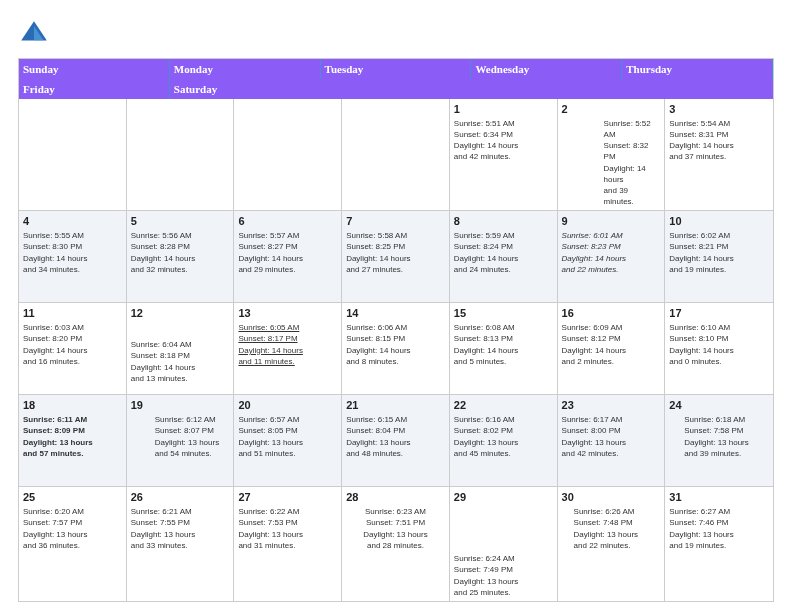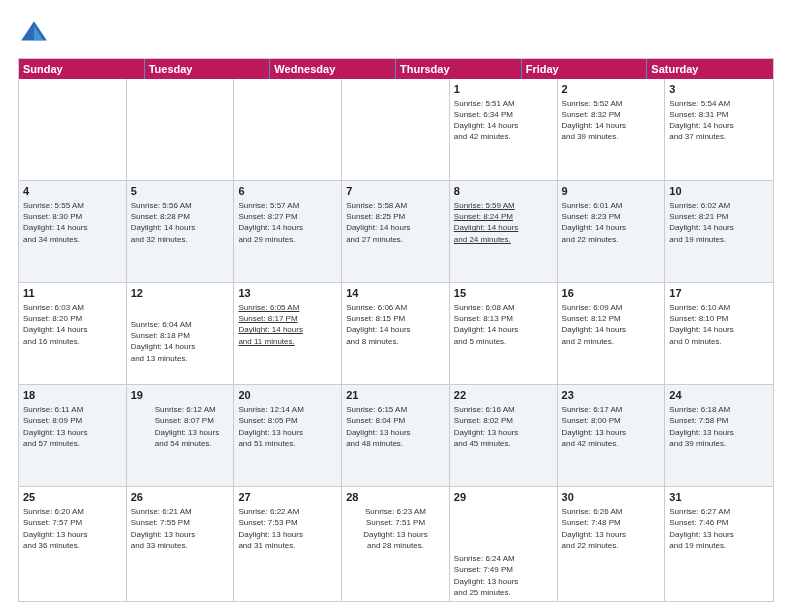--- a/index.html
+++ b/index.html
@@ -51,22 +51,23 @@
       color: #444;
     }
     .calendar {
       flex: 1;
       display: flex;
       flex-direction: column;
       border: 1px solid #ccc;
     }
     .cal-header {
       display: grid;
-      grid-template-columns: repeat(6, 1fr);
-      background: #be185d;
+      grid-template-columns: repeat(5, 1fr);
+      background: #8b5cf6;
+      font-family: Liberation Serif, serif;
     }
     .cal-header-cell {
       color: #fff;
       font-size: 11px;
       font-weight: bold;
       padding: 4px 4px;
       text-align: left;
       border-right: 1px solid #4a8bd5;
     }
     .cal-header-cell:last-child { border-right: none; }
@@ -122,20 +123,21 @@
     </div>
     <div class="title-block">
       <div class="main-title"></div>
       <div class="subtitle"></div>
     </div>
   </div>
 
   <div class="calendar">
     <div class="cal-header">
     <div class="cal-header-cell">Sunday</div>
+        <div class="cal-header-cell">Monday</div>
         <div class="cal-header-cell">Tuesday</div>
         <div class="cal-header-cell">Wednesday</div>
         <div class="cal-header-cell">Thursday</div>
         <div class="cal-header-cell">Friday</div>
         <div class="cal-header-cell">Saturday</div>
       </div>
     <div class="cal-body">
     <div class="cal-row">
           <div class="cal-cell"></div>
           <div class="cal-cell"></div>
@@ -143,21 +145,21 @@
           <div class="cal-cell"></div>
           <div class="cal-cell">
             <span class="day-num">1</span>
             <div class="cell-text" style="white-space: pre-line;">Sunrise: 5:51 AM
 Sunset: 6:34 PM
 Daylight: 14 hours
 and 42 minutes.</div>
           </div>
           <div class="cal-cell">
             <span class="day-num">2</span>
-            <div class="cell-text" style="white-space: pre-line;">Sunrise: 5:52 AM
+            <div class="cell-text" style="white-space: pre-line; margin-left: 42px;">Sunrise: 5:52 AM
 Sunset: 8:32 PM
 Daylight: 14 hours
 and 39 minutes.</div>
           </div>
           <div class="cal-cell">
             <span class="day-num">3</span>
             <div class="cell-text" style="white-space: pre-line;">Sunrise: 5:54 AM
 Sunset: 8:31 PM
 Daylight: 14 hours
 and 37 minutes.</div>
@@ -187,28 +189,28 @@
           </div>
           <div class="cal-cell alt-row">
             <span class="day-num">7</span>
             <div class="cell-text" style="white-space: pre-line;">Sunrise: 5:58 AM
 Sunset: 8:25 PM
 Daylight: 14 hours
 and 27 minutes.</div>
           </div>
           <div class="cal-cell alt-row">
             <span class="day-num">8</span>
-            <div class="cell-text" style="white-space: pre-line; text-decoration: underline;">Sunrise: 5:59 AM
+            <div class="cell-text" style="white-space: pre-line;">Sunrise: 5:59 AM
 Sunset: 8:24 PM
 Daylight: 14 hours
 and 24 minutes.</div>
           </div>
           <div class="cal-cell alt-row">
             <span class="day-num">9</span>
-            <div class="cell-text" style="white-space: pre-line;">Sunrise: 6:01 AM
+            <div class="cell-text" style="white-space: pre-line; font-style: italic;">Sunrise: 6:01 AM
 Sunset: 8:23 PM
 Daylight: 14 hours
 and 22 minutes.</div>
           </div>
           <div class="cal-cell alt-row">
             <span class="day-num">10</span>
             <div class="cell-text" style="white-space: pre-line;">Sunrise: 6:02 AM
 Sunset: 8:21 PM
 Daylight: 14 hours
 and 19 minutes.</div>
@@ -261,35 +263,35 @@
             <span class="day-num">17</span>
             <div class="cell-text" style="white-space: pre-line;">Sunrise: 6:10 AM
 Sunset: 8:10 PM
 Daylight: 14 hours
 and 0 minutes.</div>
           </div>
         </div>
         <div class="cal-row">
           <div class="cal-cell alt-row">
             <span class="day-num">18</span>
-            <div class="cell-text" style="white-space: pre-line;">Sunrise: 6:11 AM
+            <div class="cell-text" style="white-space: pre-line; font-weight: bold;">Sunrise: 6:11 AM
 Sunset: 8:09 PM
 Daylight: 13 hours
 and 57 minutes.</div>
           </div>
           <div class="cal-cell alt-row">
             <span class="day-num">19</span>
             <div class="cell-text" style="white-space: pre-line; margin-left: 24px;">Sunrise: 6:12 AM
 Sunset: 8:07 PM
 Daylight: 13 hours
 and 54 minutes.</div>
           </div>
           <div class="cal-cell alt-row">
             <span class="day-num">20</span>
-            <div class="cell-text" style="white-space: pre-line;">Sunrise: 12:14 AM
+            <div class="cell-text" style="white-space: pre-line;">Sunrise: 6:57 AM
 Sunset: 8:05 PM
 Daylight: 13 hours
 and 51 minutes.</div>
           </div>
           <div class="cal-cell alt-row">
             <span class="day-num">21</span>
             <div class="cell-text" style="white-space: pre-line;">Sunrise: 6:15 AM
 Sunset: 8:04 PM
 Daylight: 13 hours
 and 48 minutes.</div>
@@ -303,21 +305,21 @@
           </div>
           <div class="cal-cell alt-row">
             <span class="day-num">23</span>
             <div class="cell-text" style="white-space: pre-line;">Sunrise: 6:17 AM
 Sunset: 8:00 PM
 Daylight: 13 hours
 and 42 minutes.</div>
           </div>
           <div class="cal-cell alt-row">
             <span class="day-num">24</span>
-            <div class="cell-text" style="white-space: pre-line;">Sunrise: 6:18 AM
+            <div class="cell-text" style="white-space: pre-line; margin-left: 15px;">Sunrise: 6:18 AM
 Sunset: 7:58 PM
 Daylight: 13 hours
 and 39 minutes.</div>
           </div>
         </div>
         <div class="cal-row">
           <div class="cal-cell">
             <span class="day-num">25</span>
             <div class="cell-text" style="white-space: pre-line;">Sunrise: 6:20 AM
 Sunset: 7:57 PM
@@ -347,21 +349,21 @@
           </div>
           <div class="cal-cell">
             <span class="day-num">29</span>
             <div class="cell-text" style="white-space: pre-line; margin-top: 48px;">Sunrise: 6:24 AM
 Sunset: 7:49 PM
 Daylight: 13 hours
 and 25 minutes.</div>
           </div>
           <div class="cal-cell">
             <span class="day-num">30</span>
-            <div class="cell-text" style="white-space: pre-line;">Sunrise: 6:26 AM
+            <div class="cell-text" style="white-space: pre-line; margin-left: 12px;">Sunrise: 6:26 AM
 Sunset: 7:48 PM
 Daylight: 13 hours
 and 22 minutes.</div>
           </div>
           <div class="cal-cell">
             <span class="day-num">31</span>
             <div class="cell-text" style="white-space: pre-line;">Sunrise: 6:27 AM
 Sunset: 7:46 PM
 Daylight: 13 hours
 and 19 minutes.</div>

